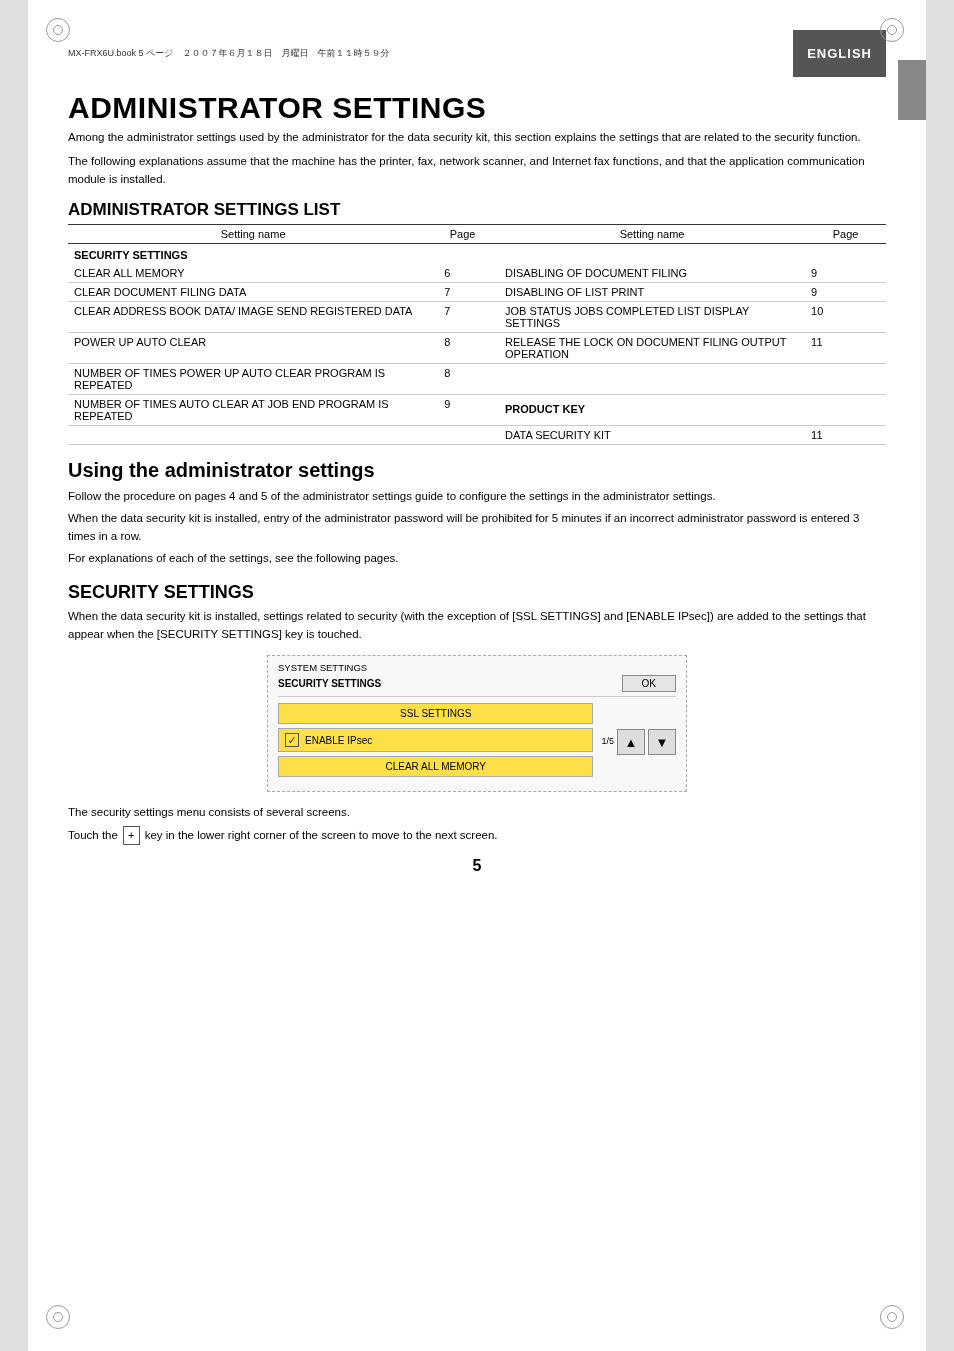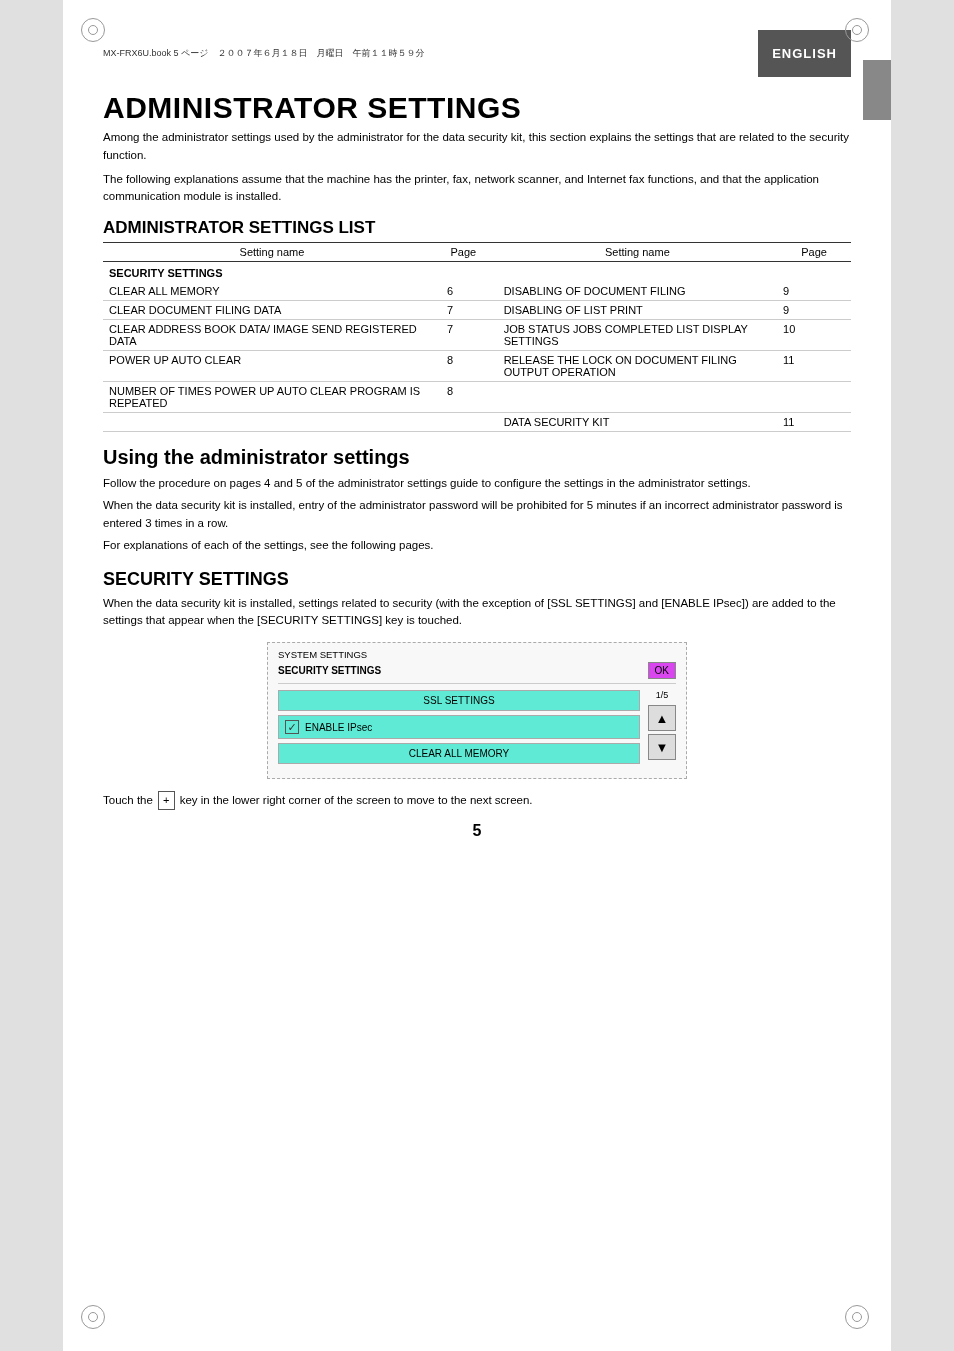--- a/index.html
+++ b/index.html
@@ -5,21 +5,21 @@
     * { margin: 0; padding: 0; box-sizing: border-box; }
     body {
       background: #e0e0e0;
       display: flex;
       justify-content: center;
       align-items: flex-start;
       min-height: 100vh;
       font-family: 'Times New Roman', Times, serif;
     }
     .page {
-      width: 828px;
+      width: 898px;
       min-height: 1351px;
       background: #fff;
       position: relative;
       padding: 30px 40px 40px 40px;
     }
     
     .corner-mark {
       position: absolute;
       width: 28px;
       height: 28px;
@@ -179,34 +179,34 @@
       border-bottom: 1px solid #ccc;
       padding-bottom: 4px;
       margin-bottom: 6px;
     }
     .screen-label {
       font-size: 10px;
       font-weight: bold;
     }
     .screen-ok-btn {
       border: 1px solid #888;
-      padding: 2px 6px;
+      padding: 2px 19px;
       font-size: 10px;
-      background: #d946ef;
+      background: #e5e5e5;
     }
     .screen-content {
       display: flex;
       gap: 8px;
     }
     .screen-items {
       flex: 1;
     }
     .screen-item {
       border: 1px solid #aaa;
-      background: #5eead4;
+      background: #fde047;
       padding: 4px 10px;
       margin-bottom: 4px;
       font-size: 10px;
       text-align: center;
     }
     .screen-item.checkbox-item {
       display: flex;
       align-items: center;
       gap: 6px;
       text-align: left;
@@ -217,21 +217,21 @@
       height: 14px;
       border: 1.5px solid #555;
       display: flex;
       align-items: center;
       justify-content: center;
       font-size: 11px;
       color: #333;
     }
     .screen-nav {
       display: flex;
-      flex-direction: column;
+      flex-direction: row;
       align-items: center;
       gap: 3px;
     }
     .screen-nav-label {
       font-size: 9px;
       text-align: center;
       margin-bottom: 2px;
     }
     .screen-nav-btn {
       width: 28px;
@@ -355,20 +355,27 @@
       </tr>
 
       <tr>
         <td>NUMBER OF TIMES POWER UP AUTO CLEAR PROGRAM IS REPEATED</td>
         <td>8</td>
         <td></td>
         <td></td>
         <td></td>
       </tr>
 
+      <tr>
+        <td>NUMBER OF TIMES AUTO CLEAR AT JOB END PROGRAM IS REPEATED</td>
+        <td>9</td>
+        <td></td>
+        <td class="bold-text" style="font-weight:bold; padding-top:8px; border-top: 1.5px solid #333;">PRODUCT KEY</td>
+        <td style="border-top: 1.5px solid #333;"></td>
+      </tr>
 
       <tr>
         <td></td>
         <td></td>
         <td></td>
         <td>DATA SECURITY KIT</td>
         <td>11</td>
       </tr>
     </tbody>
   </table>
@@ -401,20 +408,21 @@
         </div>
         <div class="screen-nav">
           <span class="screen-nav-label">1/5</span>
           <div class="screen-nav-btn">▲</div>
           <div class="screen-nav-btn">▼</div>
         </div>
       </div>
     </div>
   </div>
 
+  <p class="body-text">The security settings menu consists of several screens.</p>
   <p class="body-text">
     <span>Touch the</span>
     <span style="display:inline-block; border:1px solid #555; padding:0 4px; font-size:11px; font-family:Arial,sans-serif; margin:0 2px;">+</span>
     <span>key in the lower right corner of the screen to move to the next screen.</span>
   </p>
 
   <div class="page-number">5</div>
 </div>
 
 </body></html>

